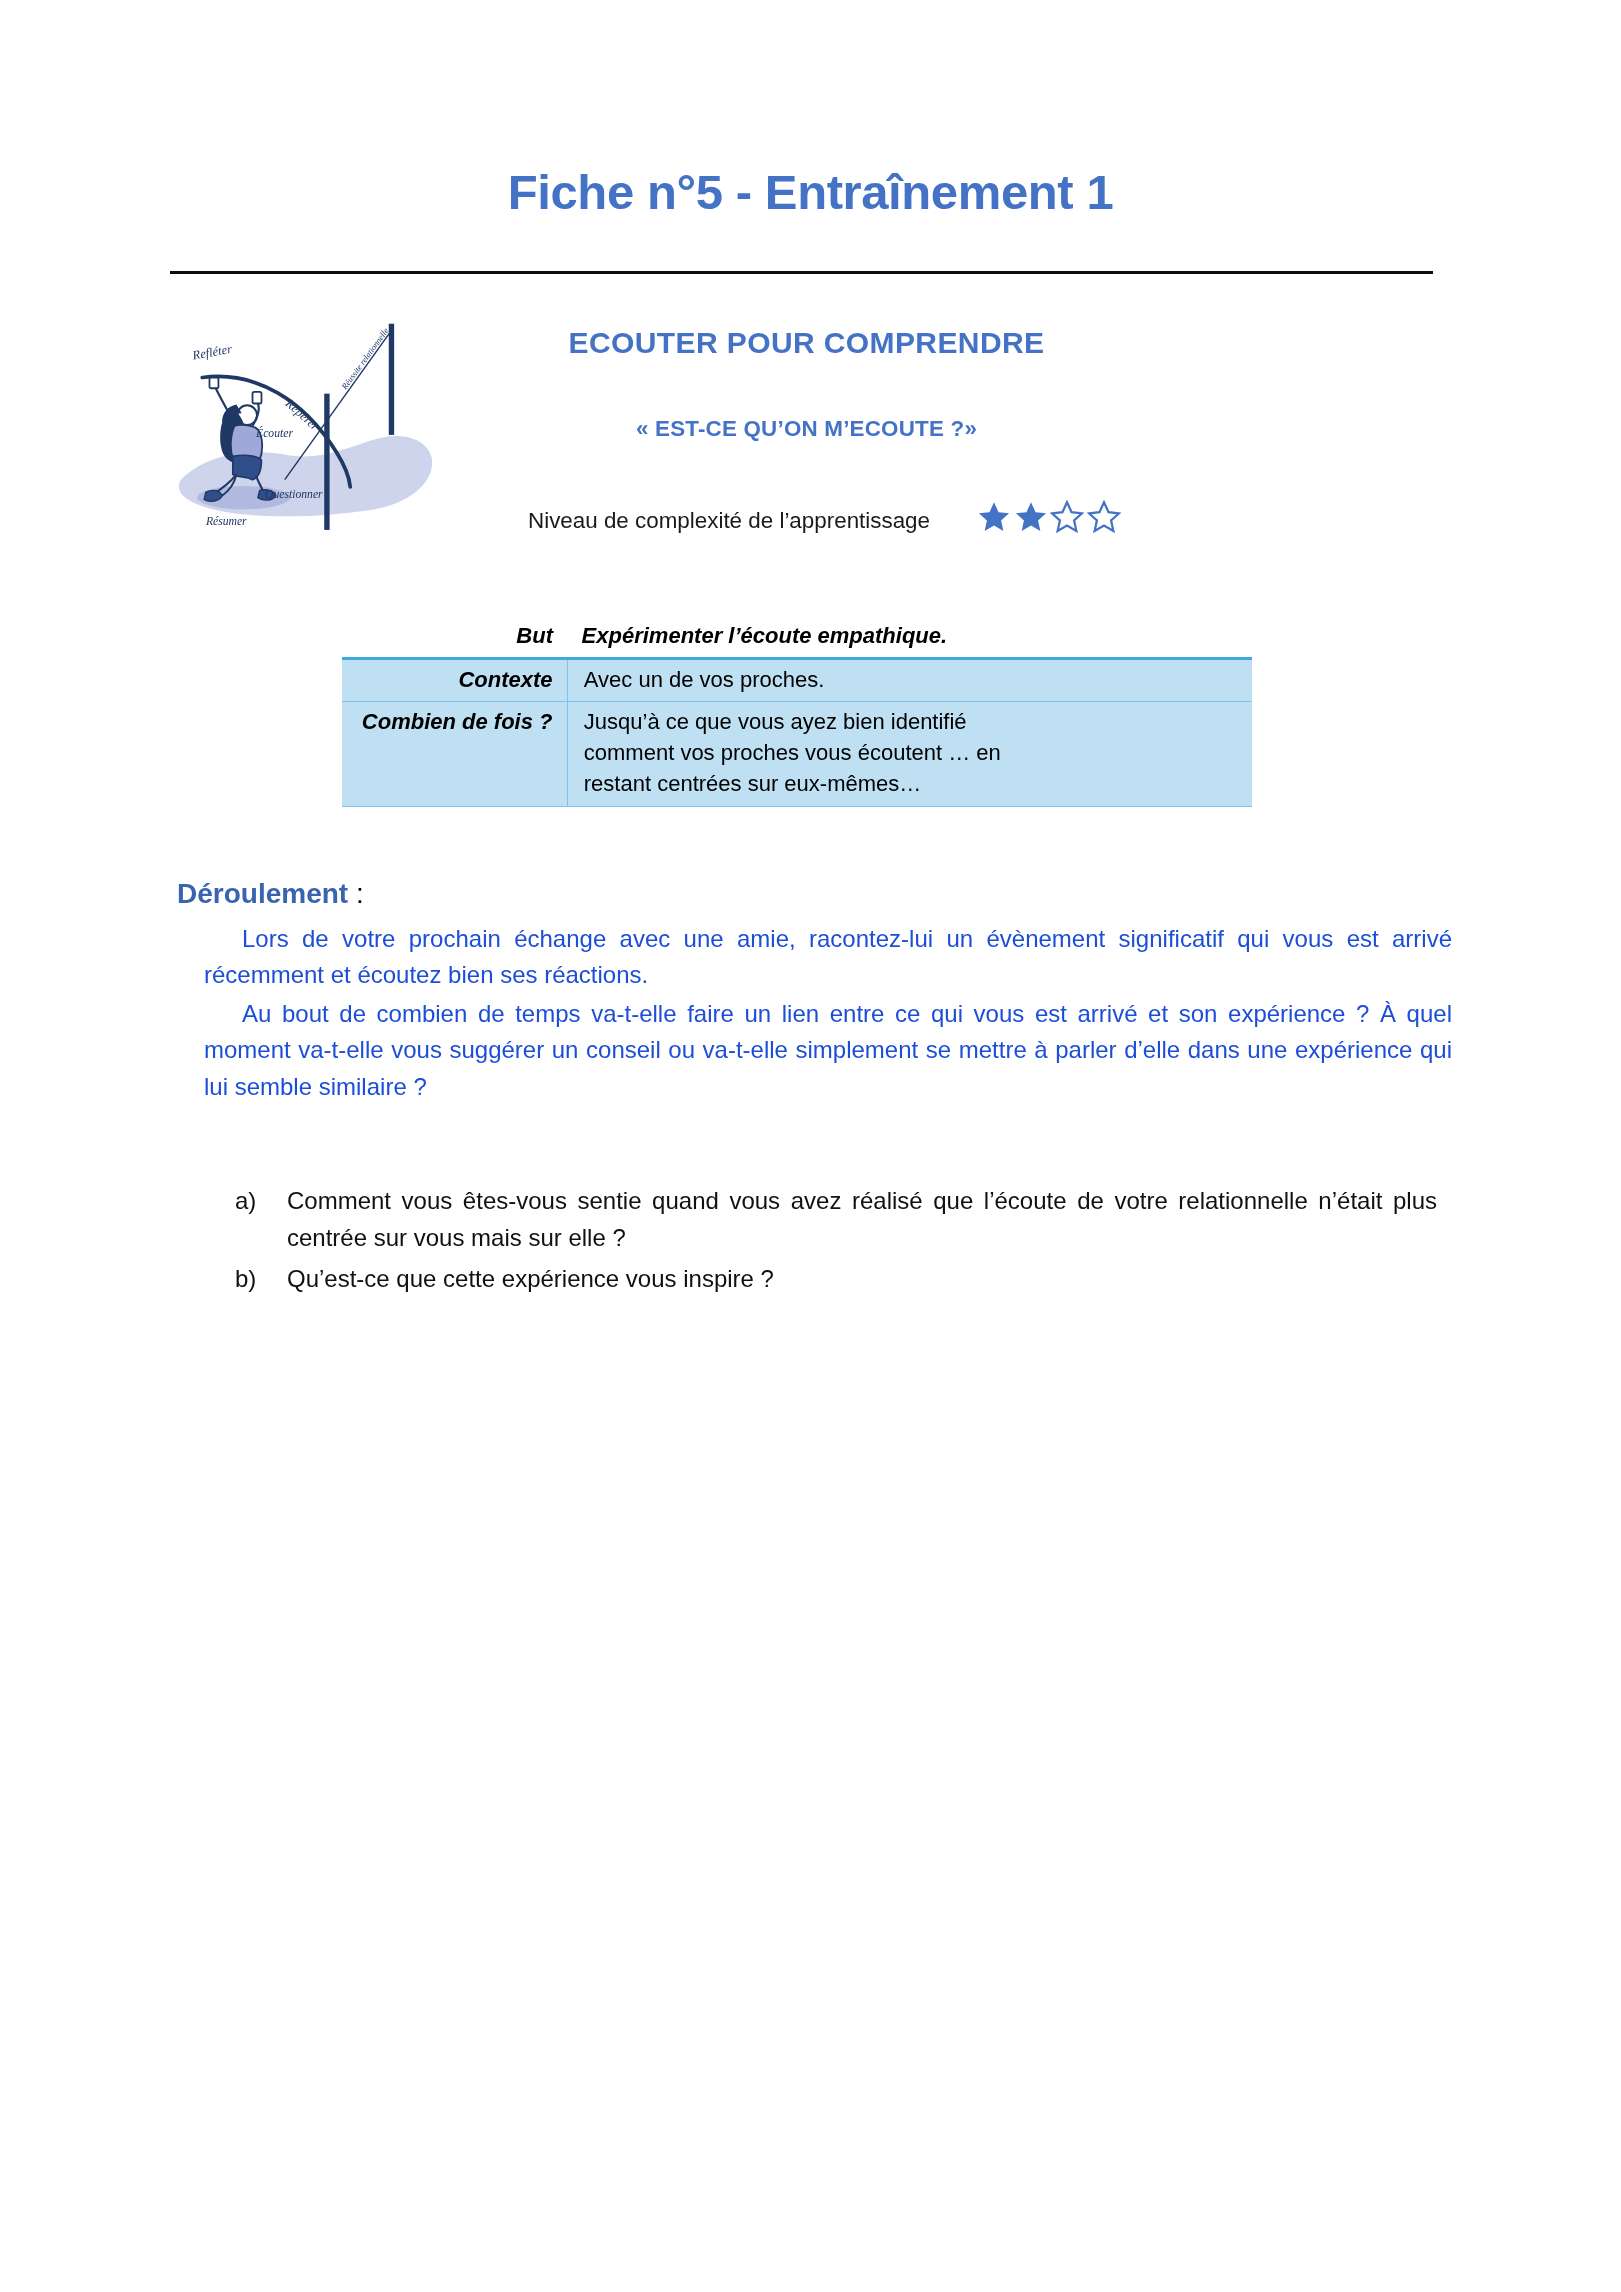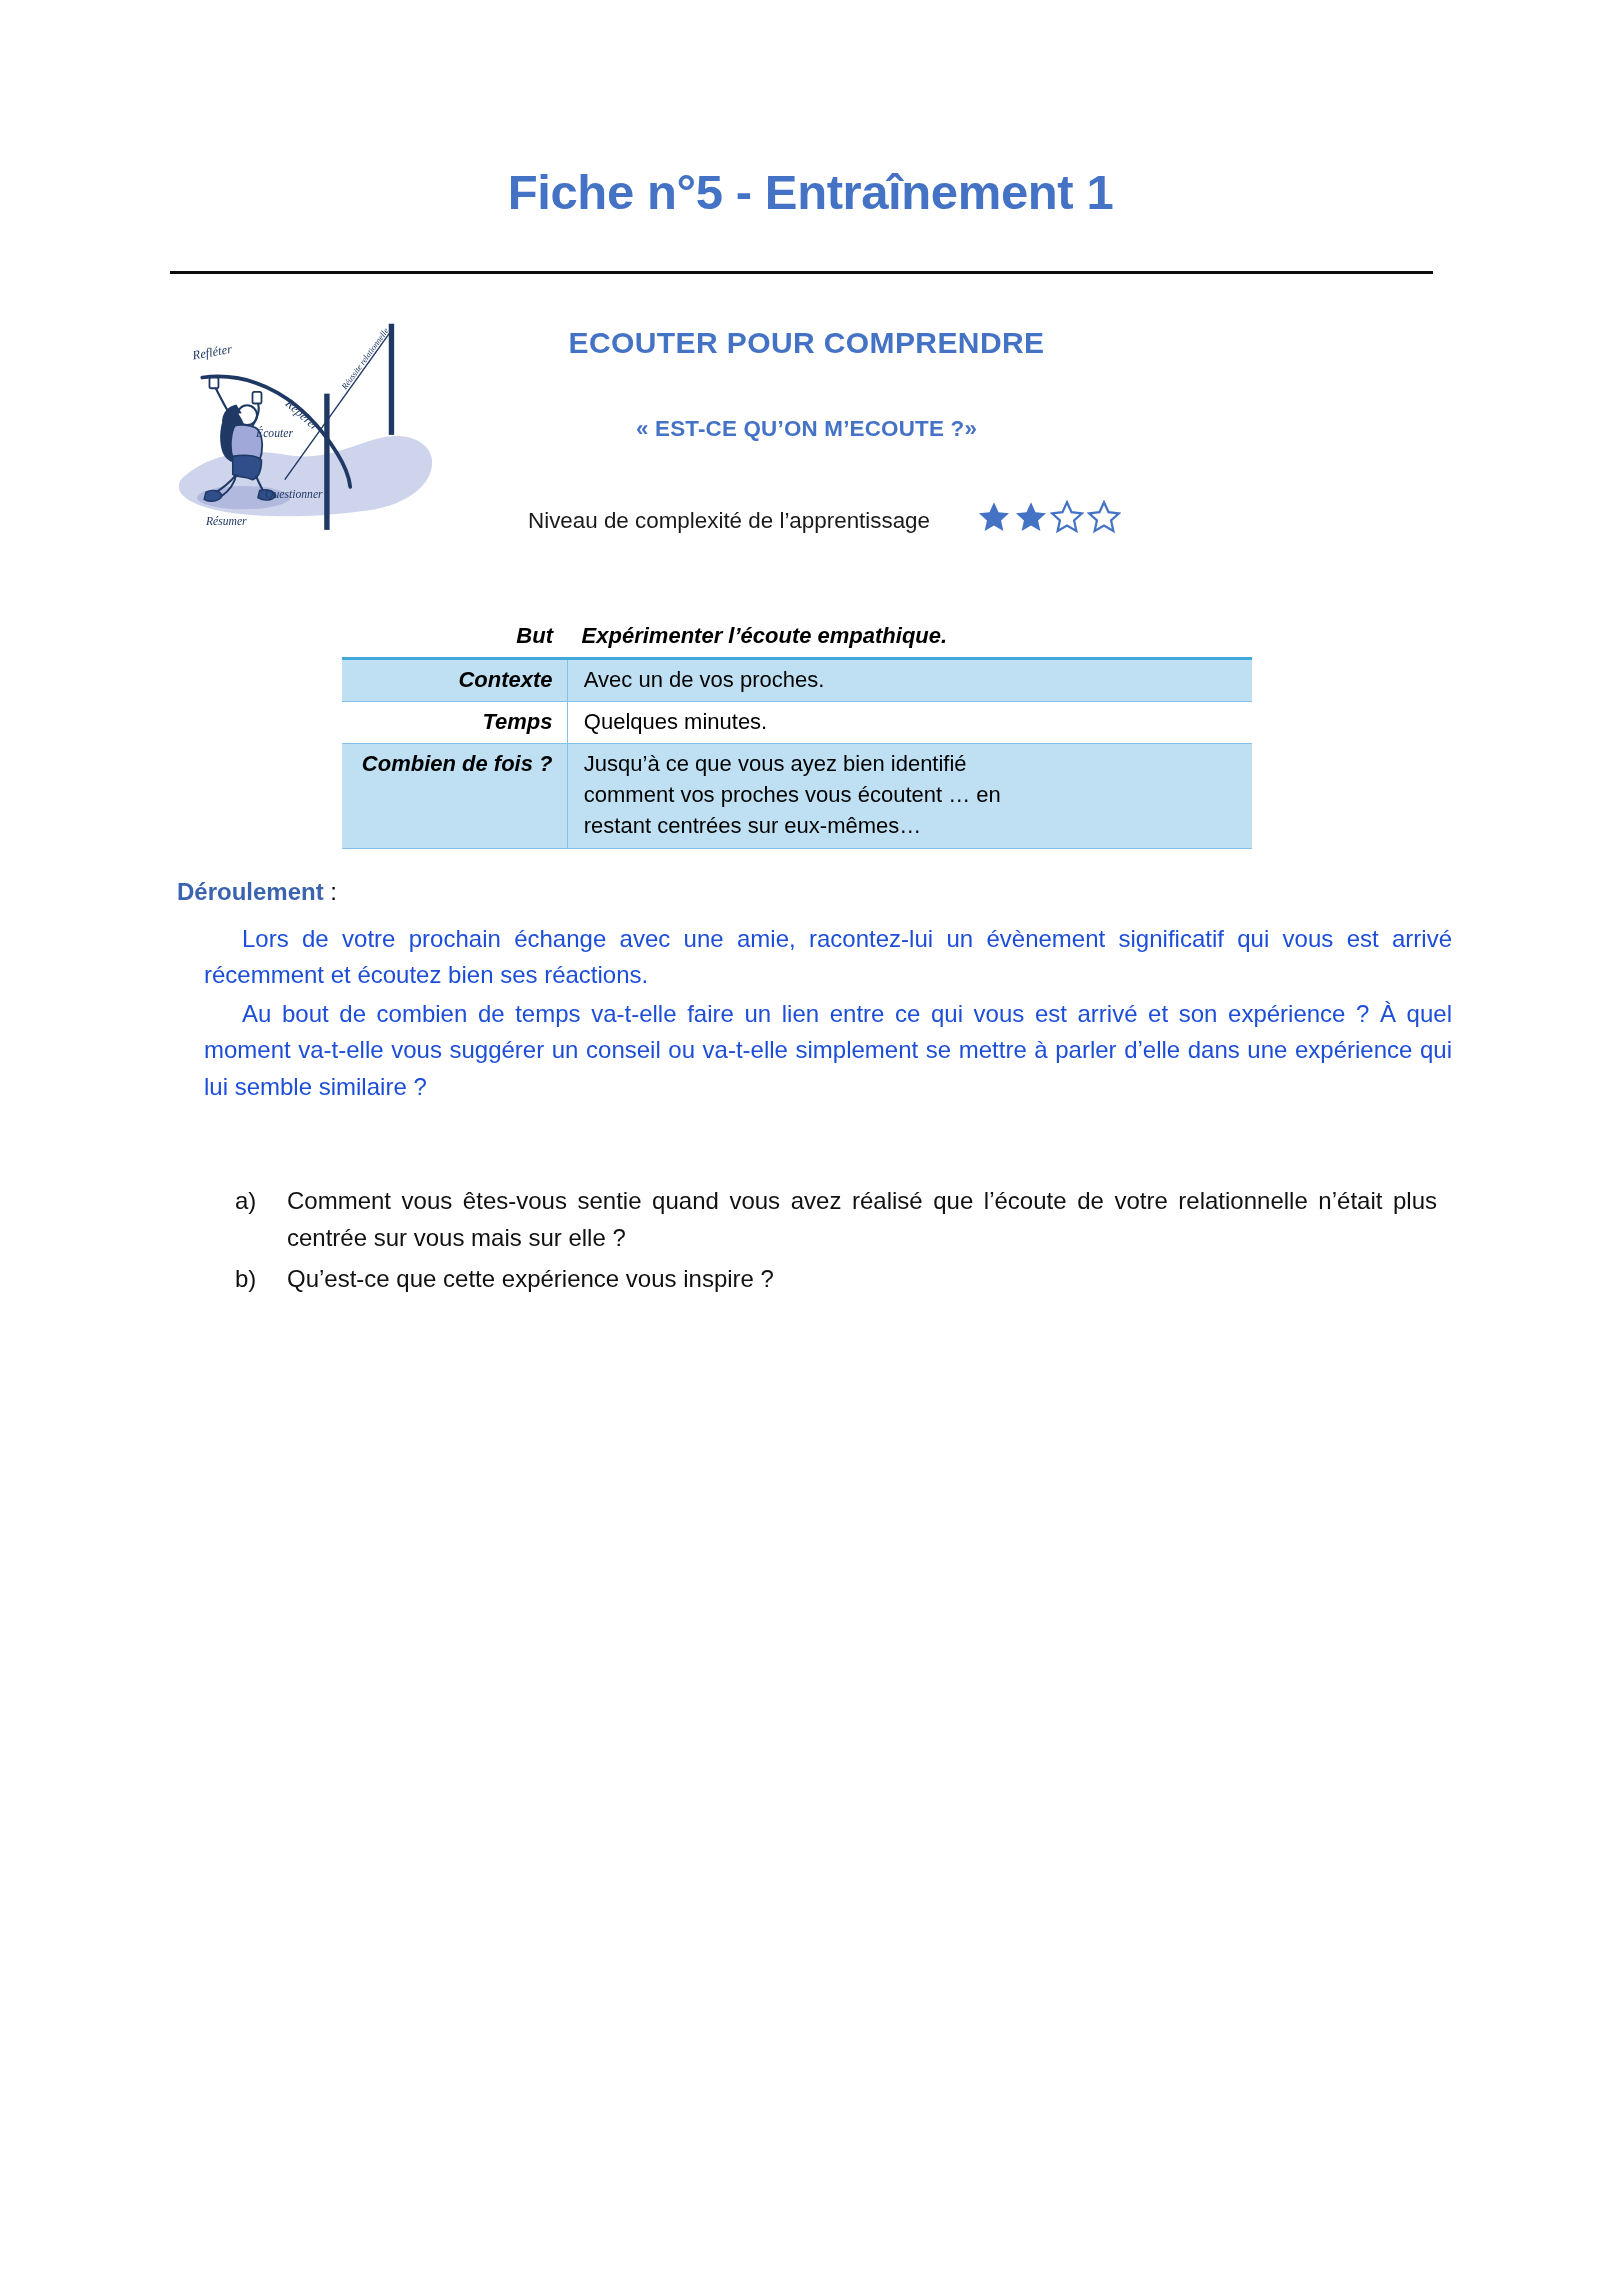--- a/index.html
+++ b/index.html
@@ -147,21 +147,21 @@
   }
   tr.row-fill td.v, tr.row-plain td.v { border-left: 0.9px solid #7FC4E8; padding-left: 16px; }
   tr.first-fill td { border-top: 3.6px solid #41A8DC; padding-left: 28px; }
   .cellline { display: block; }
 
   
   .section-head {
     position: absolute;
     left: 177px;
     top: 878px;
-    font-size: 24px;
+    font-size: 28px;
     font-weight: bold;
     color: #3A63B0;
   }
   .section-head .colon { color: #000000; font-weight: normal; }
 
   .body-text {
     position: absolute;
     left: 204px;
     top: 921px;
     width: 1248px;
@@ -279,26 +279,20 @@
         <td class="v">
           <span class="cellline">Expérimenter l’écoute empathique.</span>
         </td>
       </tr>
       <tr class="row-fill first-fill">
         <td class="k">Contexte</td>
         <td class="v">
           <span class="cellline">Avec un de vos proches.</span>
         </td>
       </tr>
-      <tr class="row-plain">
-        <td class="k">Temps</td>
-        <td class="v">
-          <span class="cellline">Quelques minutes.</span>
-        </td>
-      </tr>
       <tr class="row-fill">
         <td class="k">Combien de fois ?</td>
         <td class="v">
           <span class="cellline">Jusqu’à ce que vous ayez bien identifié</span>
           <span class="cellline">comment vos proches vous écoutent … en</span>
           <span class="cellline">restant centrées sur eux-mêmes…</span>
         </td>
       </tr>
     </tbody>
   </table>

